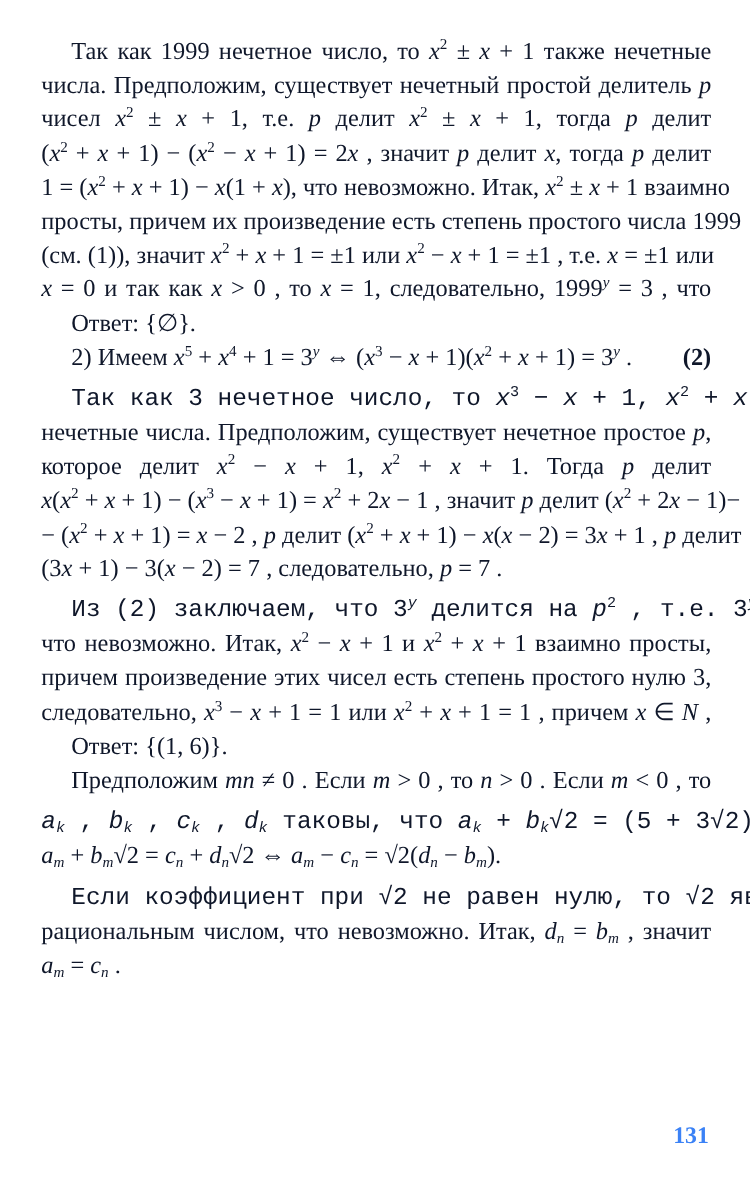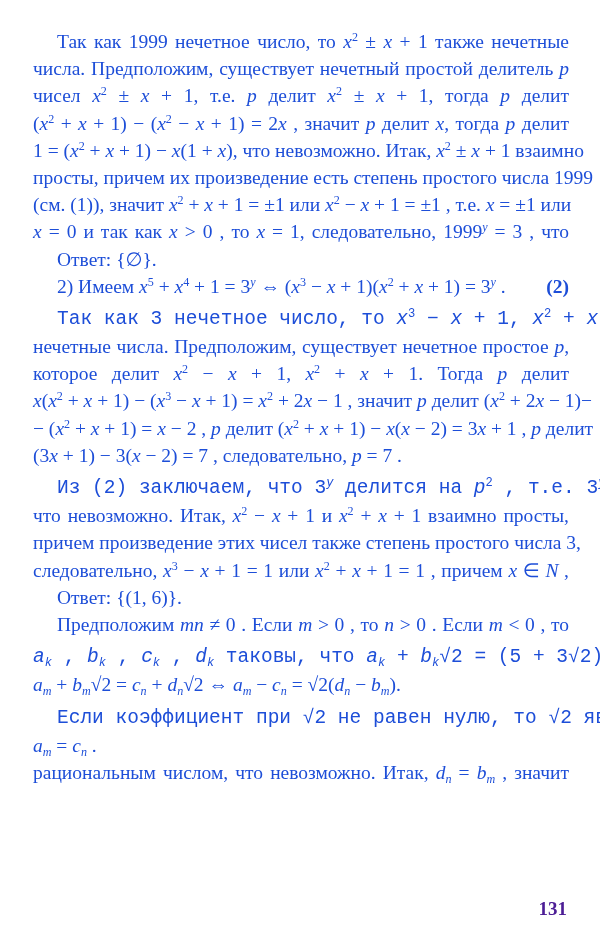--- a/index.html
+++ b/index.html
@@ -1,34 +1,34 @@
 <!DOCTYPE html>
 <html><head>
 <meta charset="utf-8">
 <style>
   html, body { margin: 0; padding: 0; background: #ffffff; }
   body { width: 600px; height: 951px; overflow: hidden; position: relative; }
   .page {
     position: absolute; left: 33px; top: 28px; width: 536px;
-    font-family: "Liberation Serif", serif; font-size: 19.5px; color: #1d4ed8;
+    font-family: "Liberation Serif", serif; font-size: 19.5px; color: #0f172a;
   }
   .line {
     height: 27.2px; line-height: 27.2px; white-space: nowrap;
     text-align: justify; text-align-last: justify;
   }
   .line.last { text-align-last: left; }
   .line.indent { padding-left: 24px; }
   .line.gap { margin-top: 6px; font-family: Liberation Mono, monospace; }
   .m { font-style: italic; }
   .line sup { font-size: 0.62em; vertical-align: 0.62em; line-height: 0; }
   .line sub { font-size: 0.62em; vertical-align: -0.3em; line-height: 0; }
   .eqnum { float: right; font-weight: bold; }
   .pagenum {
     position: absolute; right: 33px; top: 898px;
-    font-family: "Liberation Serif", serif; font-weight: bold; font-size: 19px; color: #4c1d95;
+    font-family: "Liberation Serif", serif; font-weight: bold; font-size: 19px; color: #3b82f6;
   }
 </style>
 </head>
 <body>
 
 <div class="page" id="page-body">
     <div class="line indent">Так как 1999 нечетное число, то <span class="m">x</span><sup>2</sup> ± <span class="m">x</span> + 1 также нечетные</div>
     <div class="line ">числа. Предположим, существует нечетный простой делитель <span class="m">p</span></div>
     <div class="line ">чисел <span class="m">x</span><sup>2</sup> ± <span class="m">x</span> + 1, т.е. <span class="m">p</span> делит <span class="m">x</span><sup>2</sup> ± <span class="m">x</span> + 1, тогда <span class="m">p</span> делит</div>
     <div class="line ">(<span class="m">x</span><sup>2</sup> + <span class="m">x</span> + 1) − (<span class="m">x</span><sup>2</sup> − <span class="m">x</span> + 1) = 2<span class="m">x</span> , значит <span class="m">p</span> делит <span class="m">x</span>, тогда <span class="m">p</span> делит</div>
@@ -39,23 +39,23 @@
     <div class="line indent last">Ответ: {∅}.</div>
     <div class="line indent last">2) Имеем <span class="m">x</span><sup>5</sup> + <span class="m">x</span><sup>4</sup> + 1 = 3<sup class="m">y</sup> ⇔ (<span class="m">x</span><sup>3</sup> − <span class="m">x</span> + 1)(<span class="m">x</span><sup>2</sup> + <span class="m">x</span> + 1) = 3<sup class="m">y</sup> . <span class="eqnum">(2)</span></div>
     <div class="line indent gap">Так как 3 нечетное число, то <span class="m">x</span><sup>3</sup> − <span class="m">x</span> + 1, <span class="m">x</span><sup>2</sup> + <span class="m">x</span> + 1 также</div>
     <div class="line ">нечетные числа. Предположим, существует нечетное простое <span class="m">p</span>,</div>
     <div class="line ">которое делит <span class="m">x</span><sup>2</sup> − <span class="m">x</span> + 1, <span class="m">x</span><sup>2</sup> + <span class="m">x</span> + 1. Тогда <span class="m">p</span> делит</div>
     <div class="line "><span class="m">x</span>(<span class="m">x</span><sup>2</sup> + <span class="m">x</span> + 1) − (<span class="m">x</span><sup>3</sup> − <span class="m">x</span> + 1) = <span class="m">x</span><sup>2</sup> + 2<span class="m">x</span> − 1 , значит <span class="m">p</span> делит (<span class="m">x</span><sup>2</sup> + 2<span class="m">x</span> − 1)−</div>
     <div class="line ">− (<span class="m">x</span><sup>2</sup> + <span class="m">x</span> + 1) = <span class="m">x</span> − 2 , <span class="m">p</span> делит (<span class="m">x</span><sup>2</sup> + <span class="m">x</span> + 1) − <span class="m">x</span>(<span class="m">x</span> − 2) = 3<span class="m">x</span> + 1 , <span class="m">p</span> делит</div>
     <div class="line last">(3<span class="m">x</span> + 1) − 3(<span class="m">x</span> − 2) = 7 , следовательно, <span class="m">p</span> = 7 .</div>
     <div class="line indent gap">Из (2) заключаем, что 3<sup class="m">y</sup> делится на <span class="m">p</span><sup>2</sup> , т.е. 3<sup class="m">y</sup> делится на 49,</div>
     <div class="line ">что невозможно. Итак, <span class="m">x</span><sup>2</sup> − <span class="m">x</span> + 1 и <span class="m">x</span><sup>2</sup> + <span class="m">x</span> + 1 взаимно просты,</div>
-    <div class="line ">причем произведение этих чисел также степень простого числа 3,</div>
+    <div class="line ">причем произведение этих чисел есть степень простого нулю 3,</div>
     <div class="line ">следовательно, <span class="m">x</span><sup>3</sup> − <span class="m">x</span> + 1 = 1 или <span class="m">x</span><sup>2</sup> + <span class="m">x</span> + 1 = 1 , причем <span class="m">x</span> ∈ <span class="m">N</span> ,</div>
     <div class="line indent last">Ответ: {(1, 6)}.</div>
     <div class="line indent">Предположим <span class="m">mn</span> ≠ 0 . Если <span class="m">m</span> &gt; 0 , то <span class="m">n</span> &gt; 0 . Если <span class="m">m</span> &lt; 0 , то</div>
     <div class="line gap"><span class="m">a</span><sub class="m">k</sub> , <span class="m">b</span><sub class="m">k</sub> , <span class="m">c</span><sub class="m">k</sub> , <span class="m">d</span><sub class="m">k</sub> таковы, что <span class="m">a</span><sub class="m">k</sub> + <span class="m">b</span><sub class="m">k</sub>√2 = (5 + 3√2)<sup class="m">k</sup> ,</div>
     <div class="line last"><span class="m">a</span><sub class="m">m</sub> + <span class="m">b</span><sub class="m">m</sub>√2 = <span class="m">c</span><sub class="m">n</sub> + <span class="m">d</span><sub class="m">n</sub>√2 ⇔ <span class="m">a</span><sub class="m">m</sub> − <span class="m">c</span><sub class="m">n</sub> = √2(<span class="m">d</span><sub class="m">n</sub> − <span class="m">b</span><sub class="m">m</sub>).</div>
     <div class="line indent last gap">Если коэффициент при √2 не равен нулю, то √2 является</div>
+    <div class="line ">рациональным числом, что невозможно. Итак, <span class="m">d</span><sub class="m">n</sub> = <span class="m">b</span><sub class="m">m</sub> , значит</div>
     <div class="line last"><span class="m">a</span><sub class="m">m</sub> = <span class="m">c</span><sub class="m">n</sub> .</div>
-    <div class="line ">рациональным числом, что невозможно. Итак, <span class="m">d</span><sub class="m">n</sub> = <span class="m">b</span><sub class="m">m</sub> , значит</div>
   </div>
 <div class="pagenum">131</div>
 
 </body></html>

